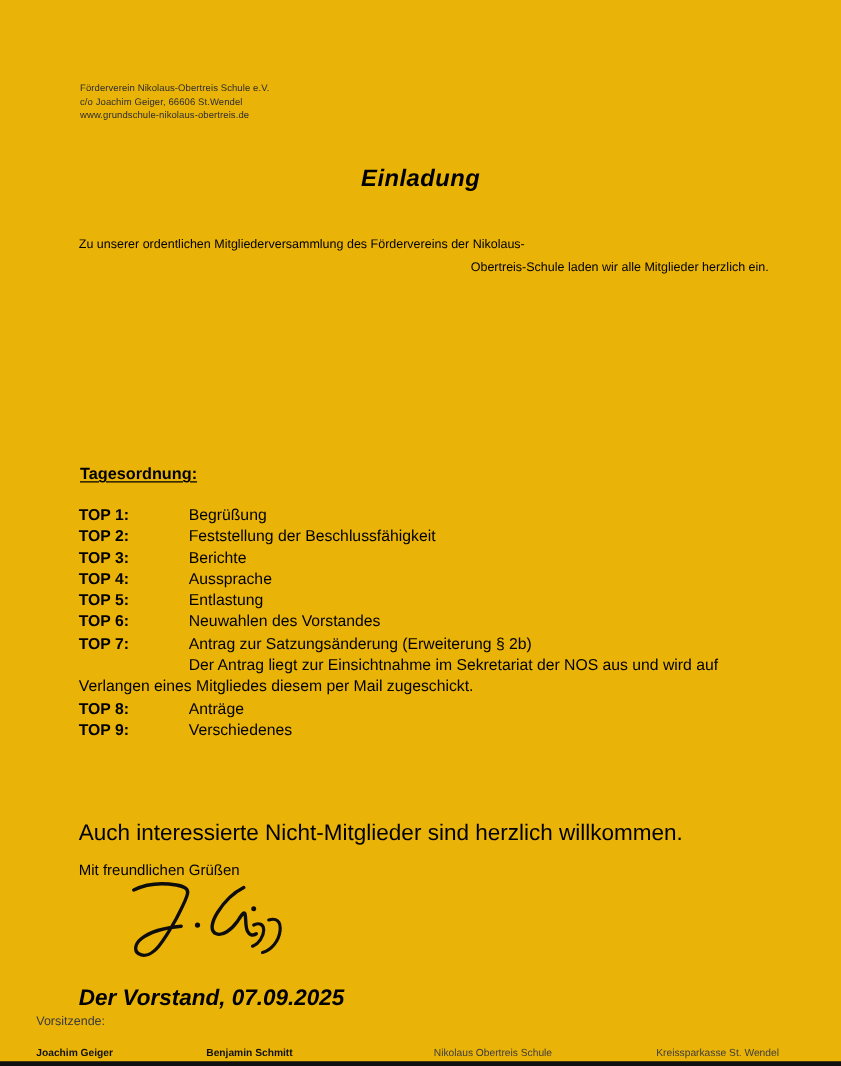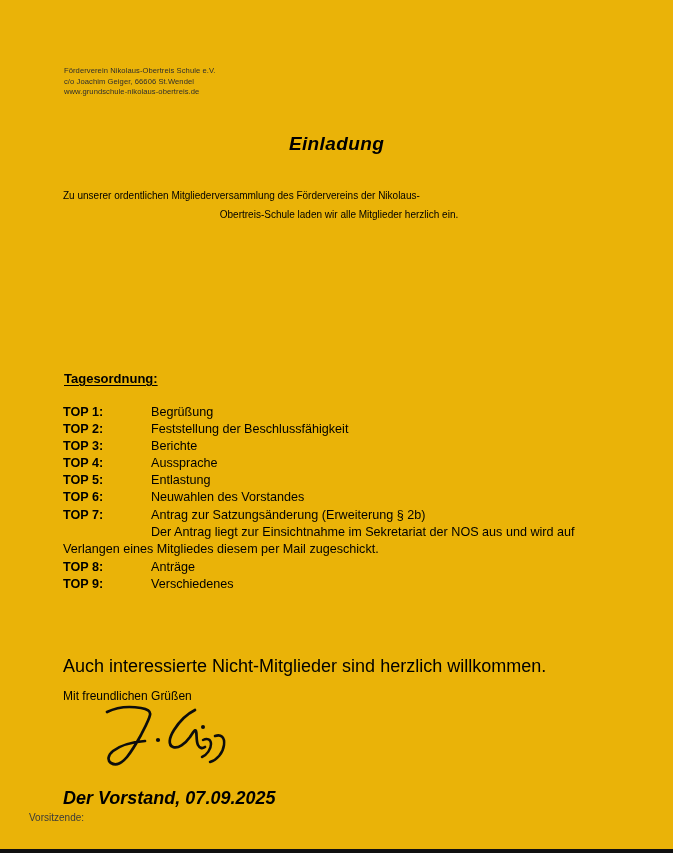--- a/index.html
+++ b/index.html
@@ -53,21 +53,21 @@
   
   .intro {
     position: absolute;
     left: 63px;
     top: 186px;
     width: 552px;
     font-size: 10px;
     line-height: 19px;
     text-align: justify;
   }
-  .intro .last-line { text-align: center; }
+  .intro .last-line { text-align: right; }
 
   
   .event {
     position: absolute;
     left: 0;
     right: 0;
     top: 266px;
     text-align: center;
     font-size: 15.5px;
     font-weight: bold;
@@ -252,16 +252,22 @@
         <circle cx="108" cy="27" r="2.0" fill="#0d0d0d" stroke="none"></circle>
         <path d="M108 40 C112 38, 116 39, 116 44 C116 49, 112 55, 107 57" stroke-width="2.5"></path>
         <path d="M120 36 C126 34, 130 37, 129 45 C128 53, 122 60, 115 62" stroke-width="2.5"></path>
       </g>
     </svg>
   </div>
 
   <div class="board-line">Der Vorstand, 07.09.2025</div>
 
   <div class="footer-label">Vorsitzende:</div>
+  <div class="footer-row">
+    <span class="footer-cell strong fc1">Joachim Geiger</span>
+    <span class="footer-cell strong fc2">Benjamin Schmitt</span>
+    <span class="footer-cell light fc3">Nikolaus Obertreis Schule</span>
+    <span class="footer-cell light fc4">Kreissparkasse St. Wendel</span>
+  </div>
 
   <div class="bottom-bar"></div>
 
 </div>
 
 </body></html>

